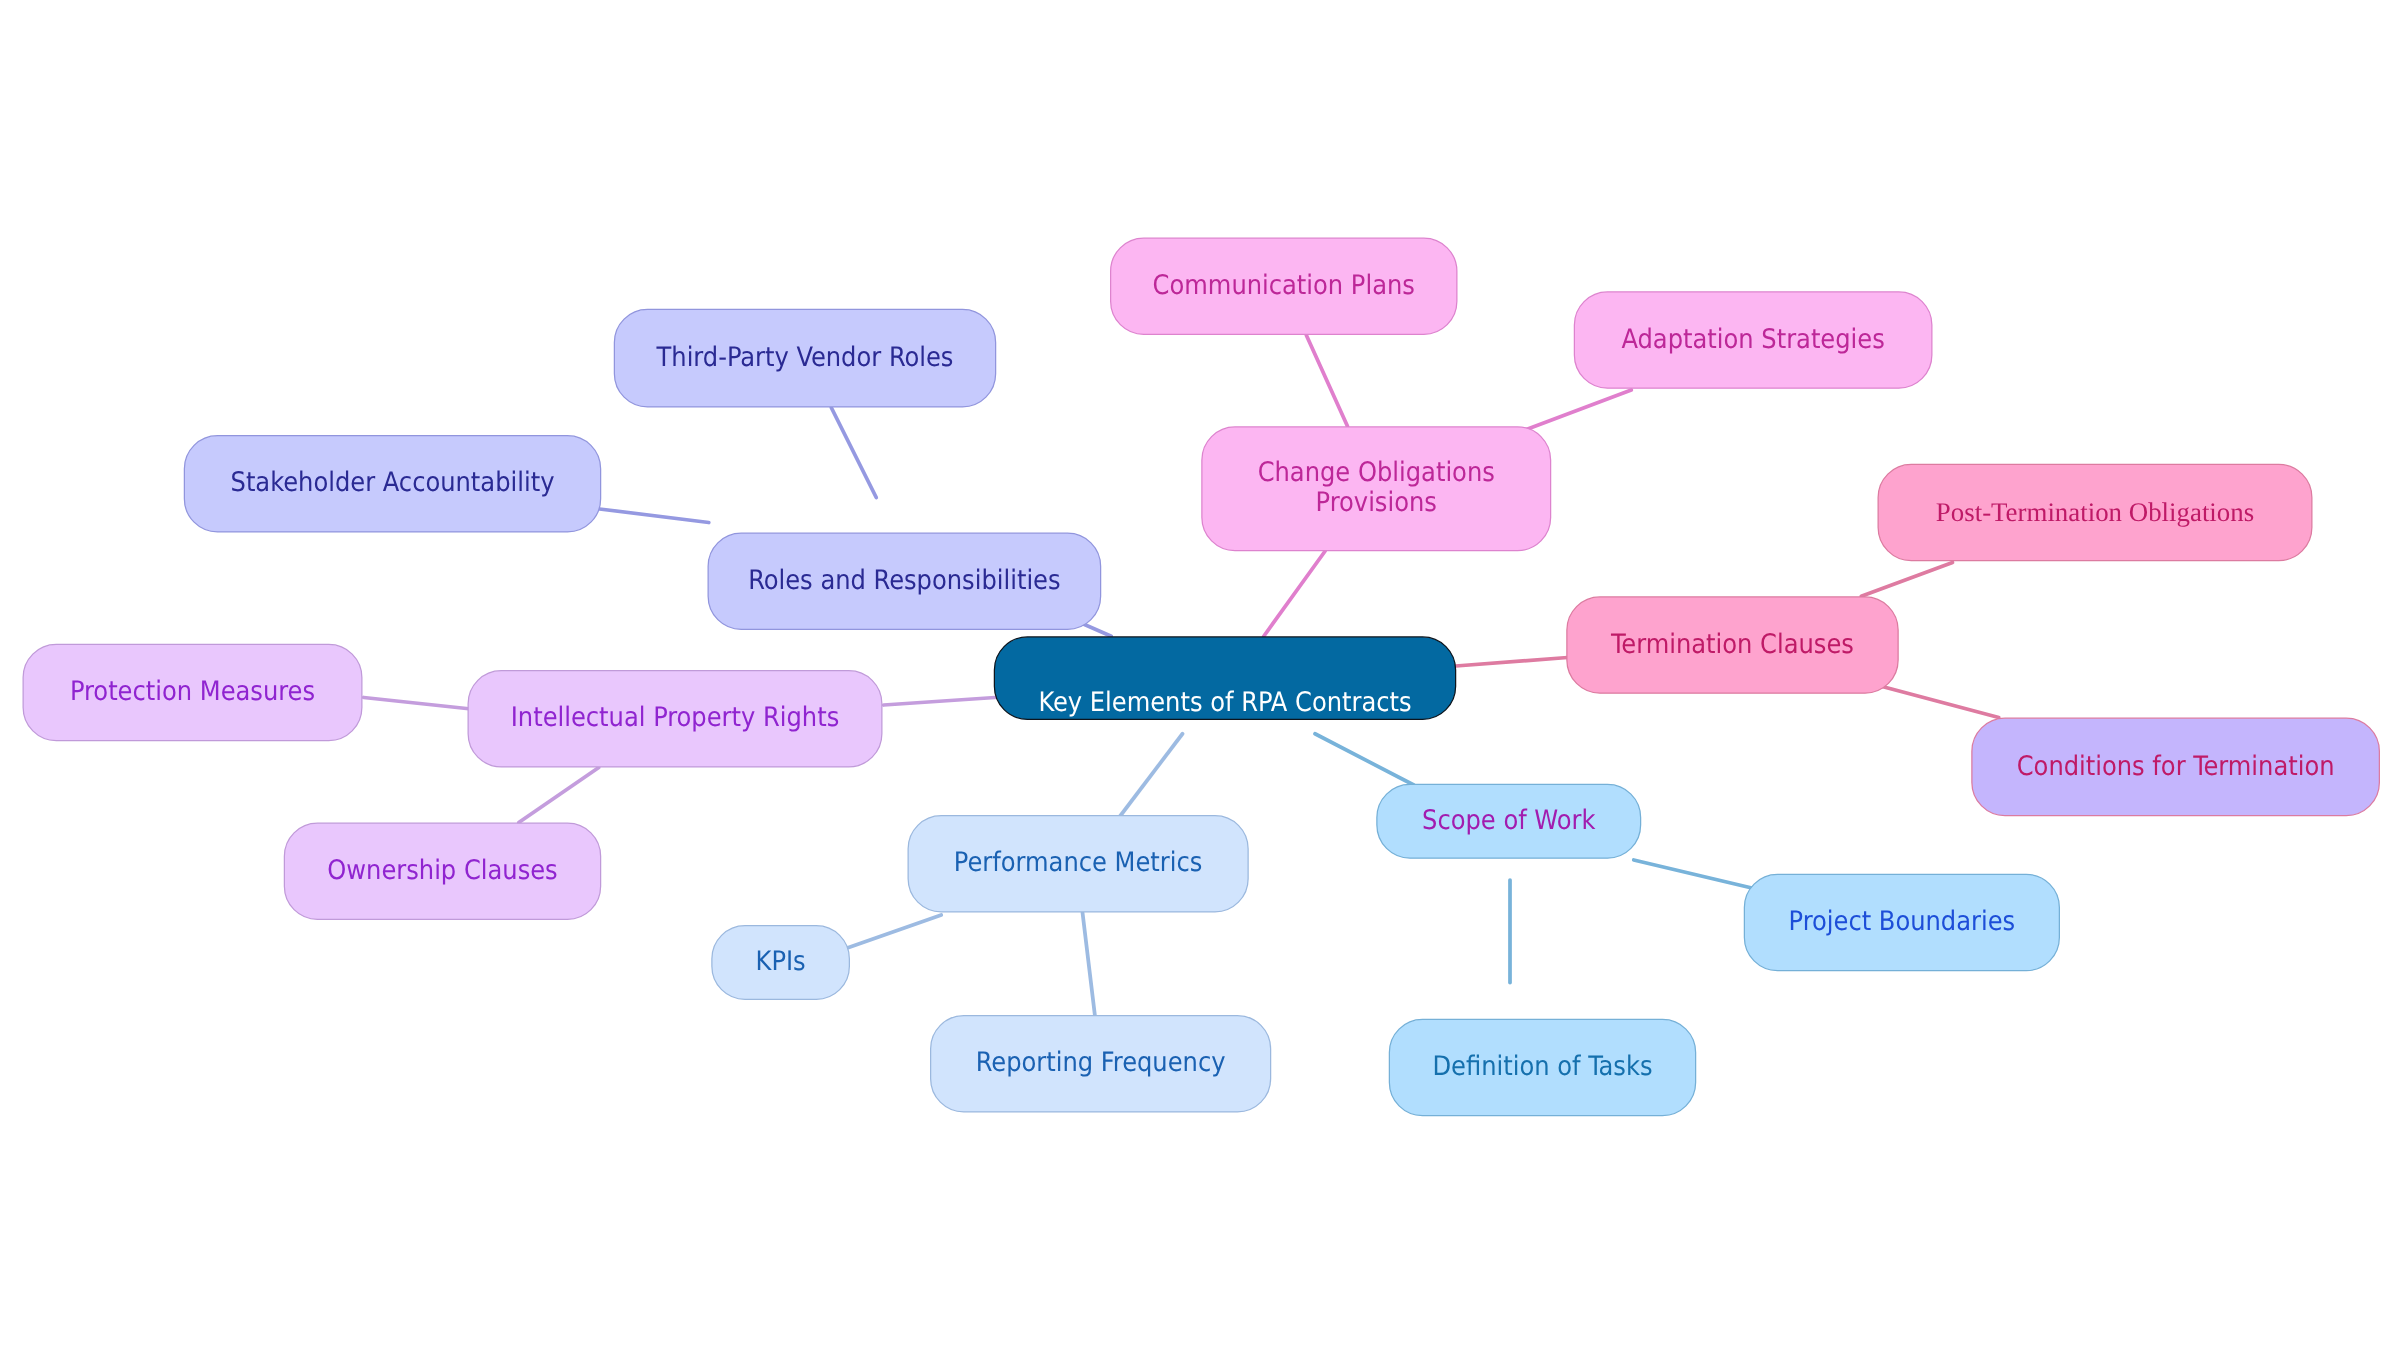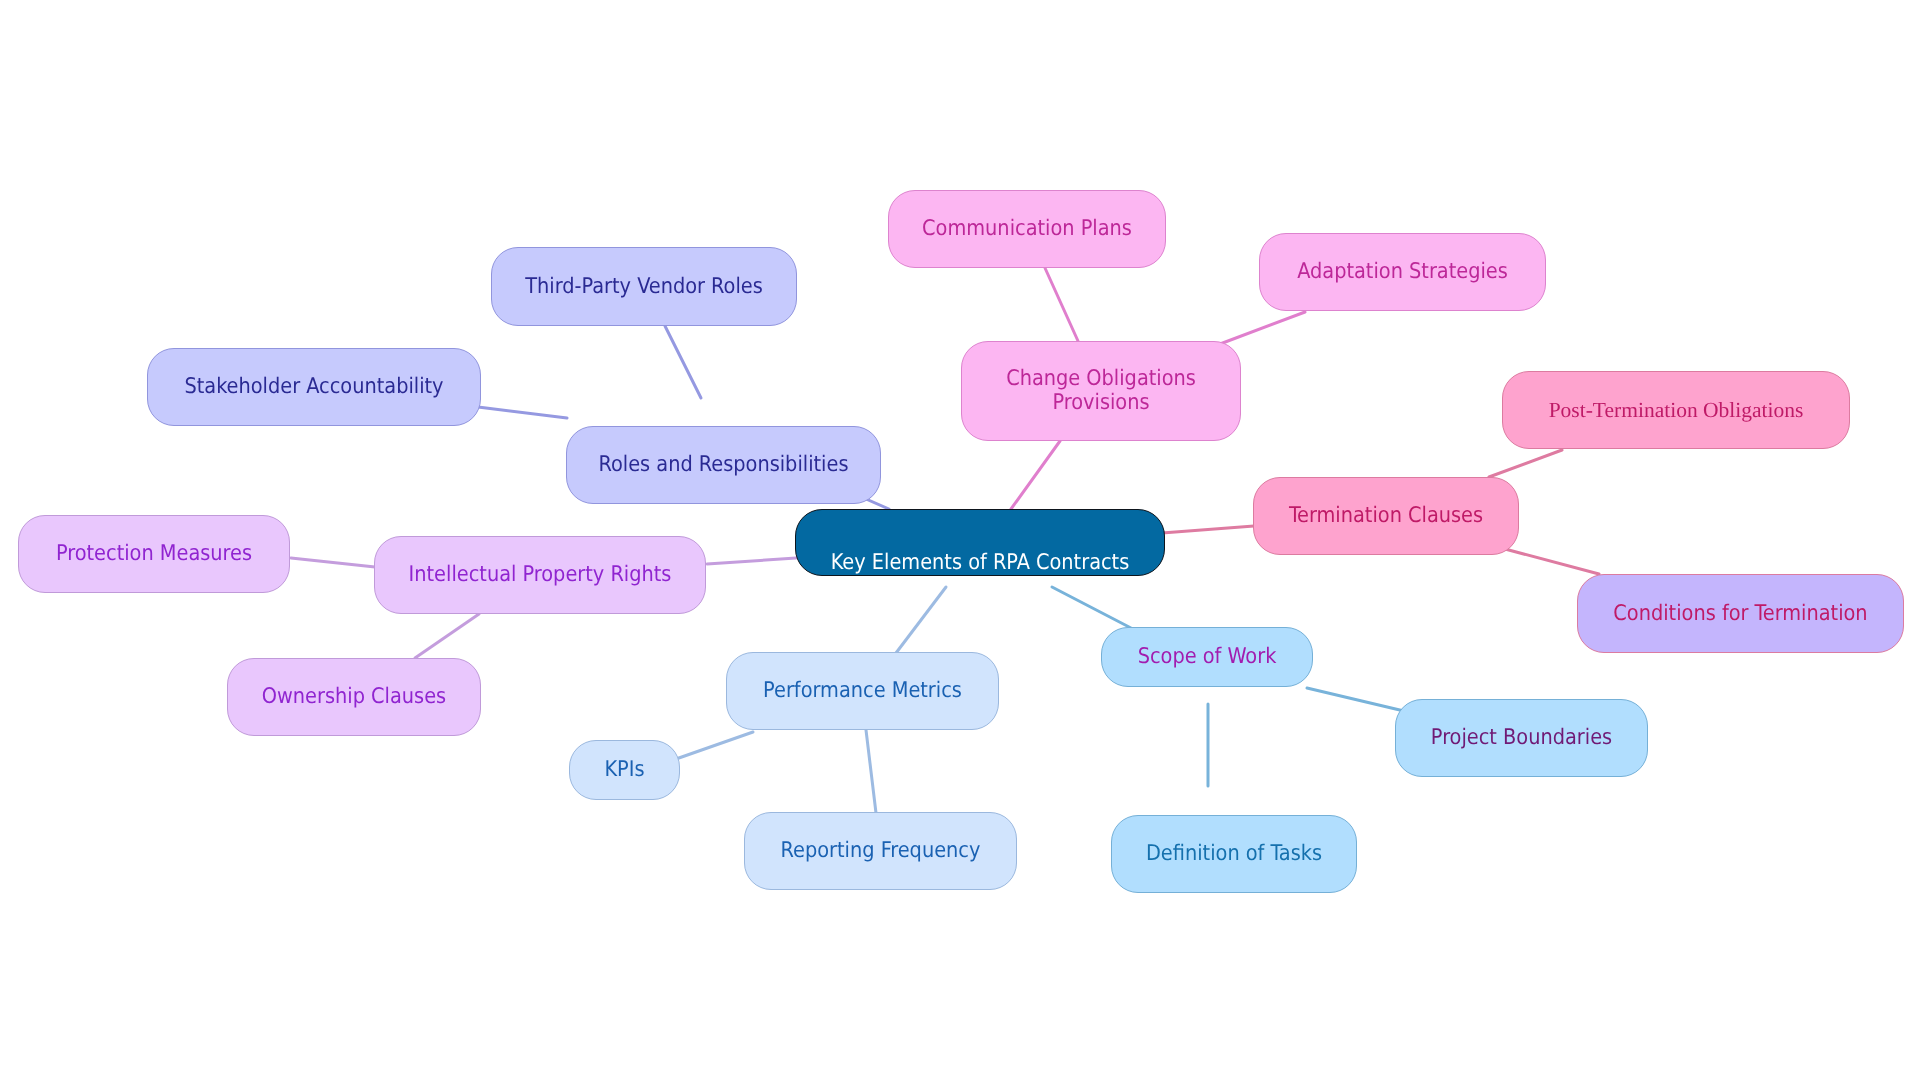--- a/index.html
+++ b/index.html
@@ -70,21 +70,21 @@
     </div>
   <div class="node rose" style="left:1502px;top:371px;width:348px;height:78px;background:#fea3ce;border-color:#dc7ba0;color:#bf1a67;font-family:Liberation Serif, serif;">
       <span class="lbl">Post-Termination Obligations</span>
     </div>
   <div class="node rose" style="left:1577px;top:574px;width:327px;height:79px;background:#c4b5fd;border-color:#dc7ba0;color:#bf1a67;">
       <span class="lbl">Conditions for Termination</span>
     </div>
   <div class="node sky" style="left:1101px;top:627px;width:212px;height:60px;background:#b1defe;border-color:#75b0d7;color:#a21caf;">
       <span class="lbl">Scope of Work</span>
     </div>
-  <div class="node sky" style="left:1395px;top:699px;width:253px;height:78px;background:#b1defe;border-color:#75b0d7;color:#701a75;">
+  <div class="node sky" style="left:1395px;top:699px;width:253px;height:78px;background:#b1defe;border-color:#75b0d7;color:#1d4ed8;">
       <span class="lbl">Project Boundaries</span>
     </div>
   <div class="node sky" style="left:1111px;top:786px;width:246px;height:78px;background:#b1defe;border-color:#75b0d7;color:#1570ad;margin-top:29px;">
       <span class="lbl">Definition of Tasks</span>
     </div>
   <div class="node lblue" style="left:726px;top:652px;width:273px;height:78px;background:#d1e4fd;border-color:#9bb8de;color:#1a61b2;">
       <span class="lbl">Performance Metrics</span>
     </div>
   <div class="node lblue" style="left:569px;top:740px;width:111px;height:60px;background:#d1e4fd;border-color:#9bb8de;color:#1a61b2;">
       <span class="lbl">KPIs</span>

